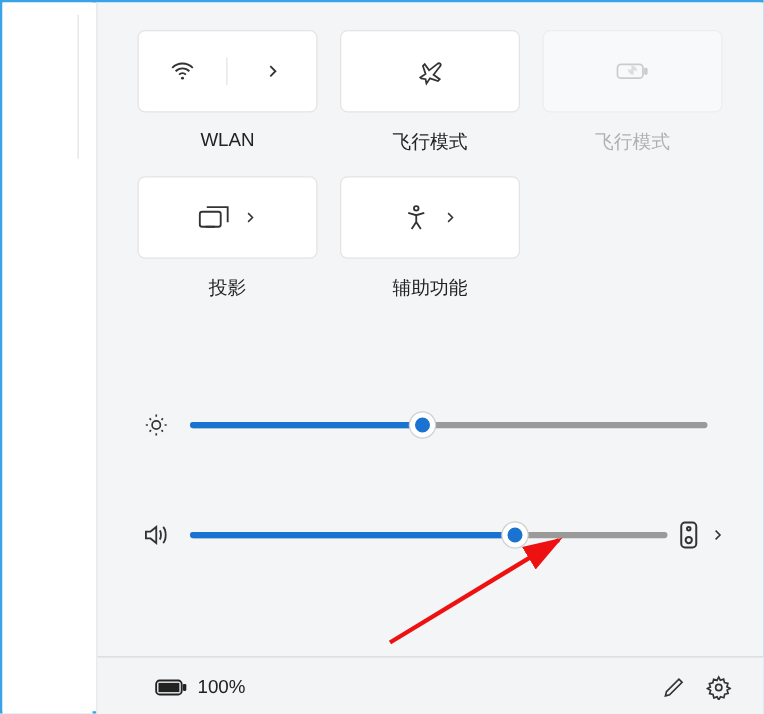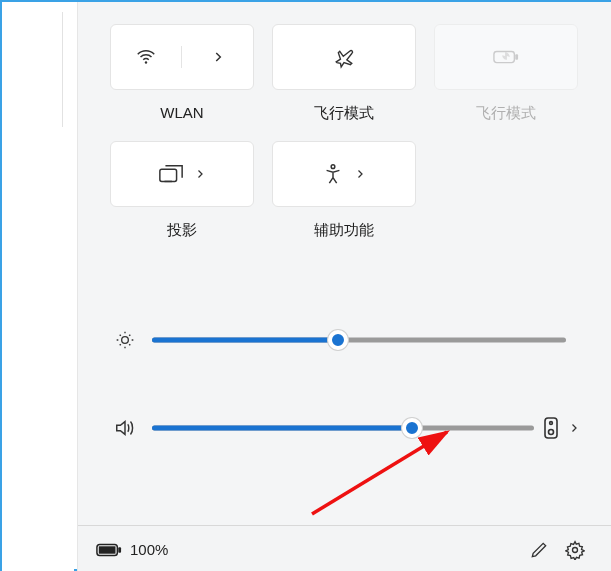--- a/index.html
+++ b/index.html
@@ -154,21 +154,21 @@
   }
   .footer .spacer { flex: 1; }
   .footer .ico-btn {
     width: 36px; height: 36px;
     display: flex; align-items: center; justify-content: center;
     color: #333;
     border-radius: 4px;
   }
   .battery {
     display: flex; align-items: center; gap: 8px;
-    font-size: 15px; color: #222;
+    font-size: 15px; color: #222; margin-left: 28px;
   }
   svg { display: block; }
 </style>
 </head>
 <body>
 
 <div class="frame">
   <div class="left-col"></div>
   <div class="panel">
 

